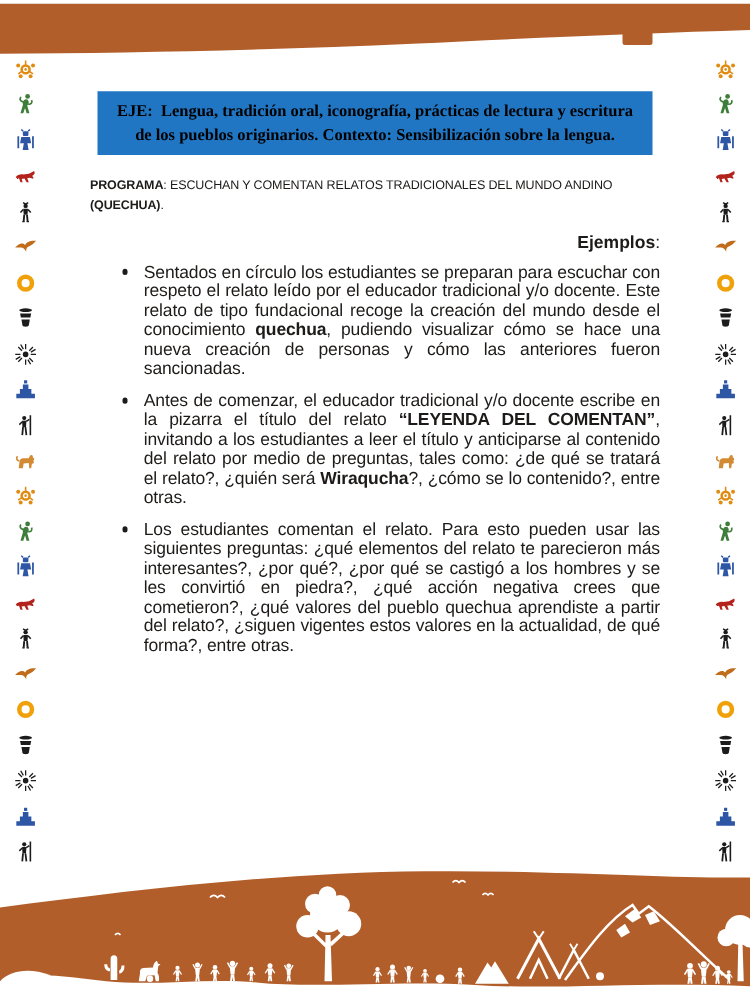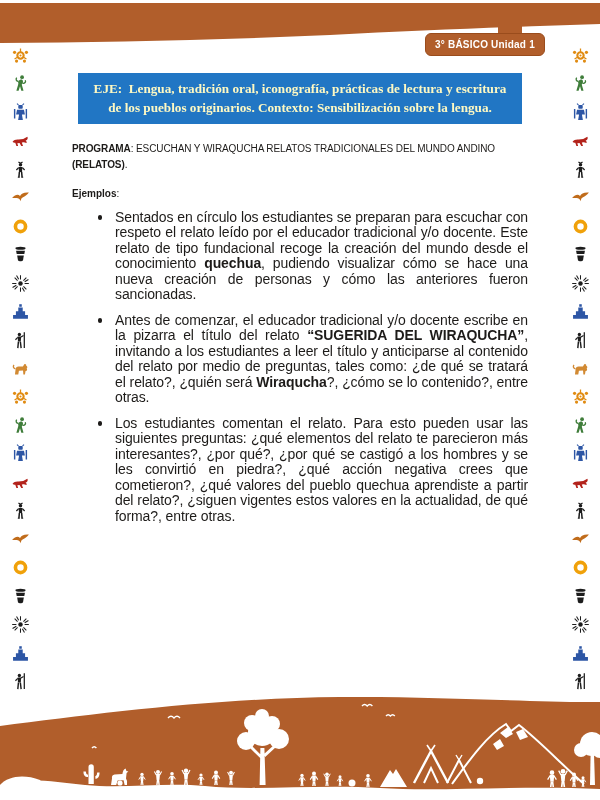--- a/index.html
+++ b/index.html
@@ -19,25 +19,25 @@
   .icon-col{position:absolute;top:46px;width:40px;height:645px;display:flex;flex-direction:column;
             justify-content:space-between;align-items:center;}
   .icon-col.left{left:0;}
   .icon-col.right{right:0;}
   .side-icon{width:19px;height:19px;display:block;line-height:0;}
 
   
   .content{position:absolute;left:62px;top:60px;width:476px;color:var(--text_dark,#1d1b19);}
   .doc-title{margin:9px 0 0;text-align:center;font-weight:bold;font-size:13px;
              color:var(--title_brown,#43382c);letter-spacing:.2px;}
-  .eje-box{margin:13px 16px 0;background:var(--eje_blue,#2176c4);color:#fef9c3;
+  .eje-box{margin:13px 16px 0;background:var(--eje_blue,#2176c4);color:#000000;
            font-family:"Liberation Serif",serif;font-weight:bold;font-size:13.2px;
            line-height:1.42;text-align:center;padding:7px 14px;}
   .activity{margin:17px 10px 0;font-size:10px;line-height:15.5px;letter-spacing:-.1px;}
-  .examples-heading{margin:14px 10px 0;font-size:10px;line-height:15.5px;}
+  .examples-heading{margin:14px 10px 0;font-size:14px;line-height:15.5px;text-align:right;}
   ul.bullets{list-style:none;margin:8px 0 0 10px;padding:0;}
   ul.bullets li{position:relative;padding:0 10px 0 43px;margin-bottom:10px;font-size:14px;
                 line-height:15.5px;text-align:justify;letter-spacing:-.1px;}
   ul.bullets li::before{content:"";position:absolute;left:26px;top:5.5px;width:4.2px;height:4.2px;
                 border-radius:50%;background:var(--text_dark,#1d1b19);}
 
   
   .footer-svg{position:absolute;bottom:0;left:0;width:600px;height:112px;display:block;}
   .defs-holder{position:absolute;width:0;height:0;overflow:hidden;}
 </style>
@@ -124,23 +124,20 @@
   </defs>
 </svg>
 
 <div class="page">
 
   <svg class="top-band" viewBox="0 0 600 50">
     <path class="band-fill" d="M0 3 H600 V24 C520 26.5 430 30 330 35 C220 40 100 42.5 0 43 Z"></path>
     <rect class="band-fill" x="498" y="22" width="24" height="14" rx="2"></rect>
   </svg>
 
-  <div class="badge">
-    <span>3° BÁSICO Unidad 1</span>
-  </div>
 
   <div class="icon-col left">
       <span class="side-icon"><svg viewBox="0 0 24 24" width="19" height="19" fill="#e08b12" stroke="#e08b12">
           <use href="#sym-sun"></use>
         </svg></span>
       <span class="side-icon"><svg viewBox="0 0 24 24" width="19" height="19" fill="#3f7d3a" stroke="#3f7d3a">
           <use href="#sym-monkey"></use>
         </svg></span>
       <span class="side-icon"><svg viewBox="0 0 24 24" width="19" height="19" fill="#2d56a5" stroke="#2d56a5">
           <use href="#sym-deity"></use>
@@ -277,27 +274,27 @@
           <use href="#sym-person2"></use>
         </svg></span>
     </div>
 
   <div class="content">
 
     <div class="eje-box">
       <span>EJE:&nbsp; Lengua, tradición oral, iconografía, prácticas de lectura y escritura de los pueblos originarios. Contexto: Sensibilización sobre la lengua.</span>
     </div>
 
-    <p class="activity"><b>PROGRAMA</b><span>: ESCUCHAN Y WIRAQUCHA RELATOS TRADICIONALES DEL MUNDO ANDINO </span><b>(RELATOS)</b><span>.</span></p>
+    <p class="activity"><b>PROGRAMA</b><span>: ESCUCHAN Y COMENTAN RELATOS TRADICIONALES DEL MUNDO ANDINO </span><b>(QUECHUA)</b><span>.</span></p>
 
     <p class="examples-heading"><b>Ejemplos</b><span>:</span></p>
 
     <ul class="bullets">
       <li><span>Sentados en círculo los estudiantes se preparan para escuchar con respeto el relato leído por el educador tradicional y/o docente. Este relato de tipo fundacional recoge la creación del mundo desde el conocimiento </span><b>quechua</b><span>, pudiendo visualizar cómo se hace una nueva creación de personas y cómo las anteriores fueron sancionadas.</span></li>
-      <li><span>Antes de comenzar, el educador tradicional y/o docente escribe en la pizarra el título del relato </span><b>“SUGERIDA DEL WIRAQUCHA”</b><span>, invitando a los estudiantes a leer el título y anticiparse al contenido del relato por medio de preguntas, tales como: ¿de qué se tratará el relato?, ¿quién será </span><b>Wiraqucha</b><span>?, ¿cómo se lo contenido?, entre otras.</span></li>
+      <li><span>Antes de comenzar, el educador tradicional y/o docente escribe en la pizarra el título del relato </span><b>“LEYENDA DEL COMENTAN”</b><span>, invitando a los estudiantes a leer el título y anticiparse al contenido del relato por medio de preguntas, tales como: ¿de qué se tratará el relato?, ¿quién será </span><b>Wiraqucha</b><span>?, ¿cómo se lo contenido?, entre otras.</span></li>
       <li><span>Los estudiantes comentan el relato. Para esto pueden usar las siguientes preguntas: ¿qué elementos del relato te parecieron más interesantes?, ¿por qué?, ¿por qué se castigó a los hombres y se les convirtió en piedra?, ¿qué acción negativa crees que cometieron?, ¿qué valores del pueblo quechua aprendiste a partir del relato?, ¿siguen vigentes estos valores en la actualidad, de qué forma?, entre otras.</span></li>
     </ul>
   </div>
 
   <svg class="footer-svg" viewBox="0 0 600 112">
     <path class="band-fill" d="M0 38 C100 25 220 10 340 9 C440 8 540 15 600 14 L600 112 L0 112 Z"></path>
 
     <path fill="#fff" d="M0 112 V97 C25 88 55 94 85 97 C125 101 165 94 205 98 C255 103 320 96 380 100 C440 104 520 97 600 101 V112 Z"></path>
     <path fill="#fff" d="M0 97 C8 88 24 86 40 92 L44 98 Z"></path>
 

